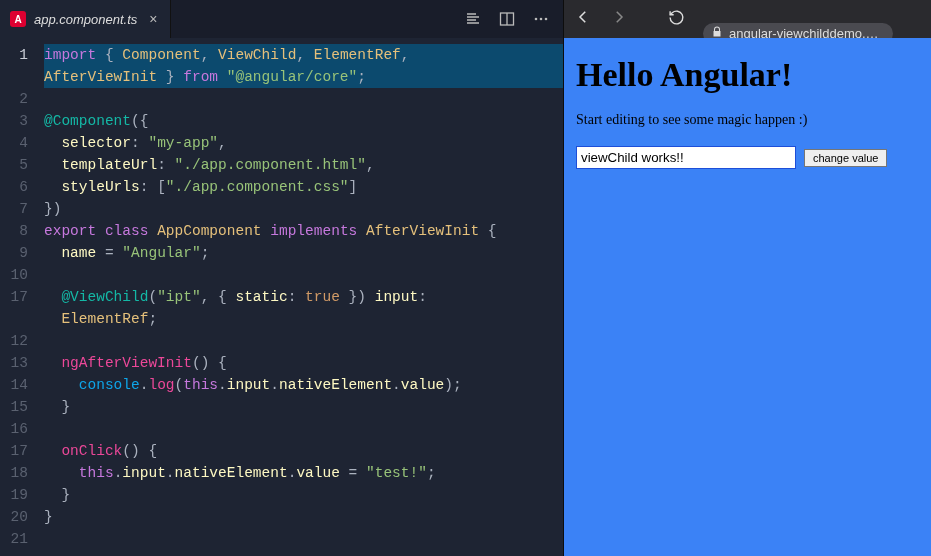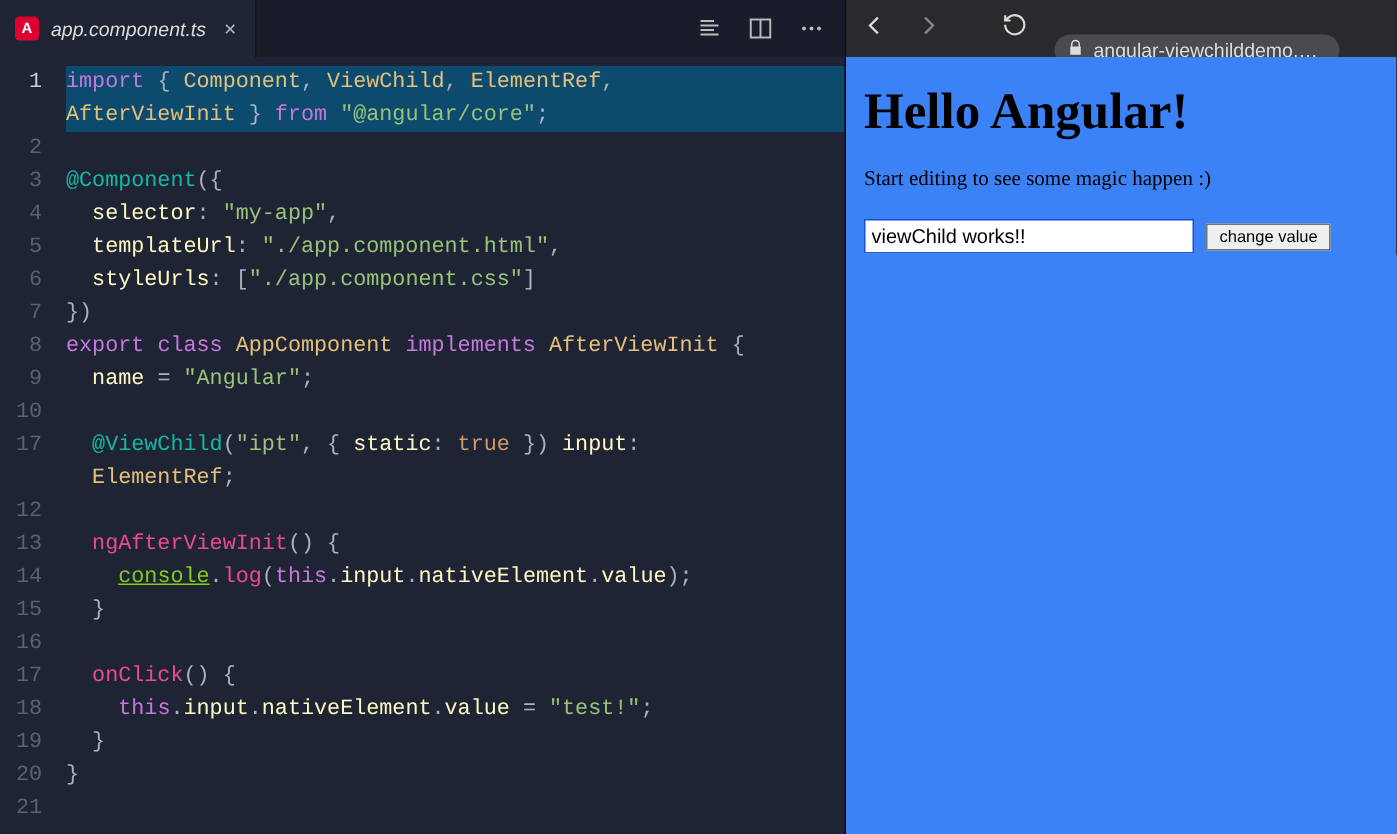--- a/index.html
+++ b/index.html
@@ -94,21 +94,21 @@
   .code .row.hl { background: #0c4a6e; }
   
   .kw  { color: #c678dd; }          
   .cls { color: #e5c07b; }          
   .fn  { color: #ec4899; }          
   .str { color: #98c379; }          
   .pun { color: #abb2bf; }          
   .dec { color: #14b8a6; }          
   .prop{ color: #fef9c3; }          
   .bool{ color: #d19a66; margin-top: 38px; }          
-  .obj { color: #84cc16; text-decoration: underline; }
+  .obj { color: #0ea5e9; }
 
   
   .right-pane {
     flex: 1;
     display: flex;
     flex-direction: column;
     border-left: 1px solid #0d0d0d;
   }
   .browser-bar {
     height: 38px;

